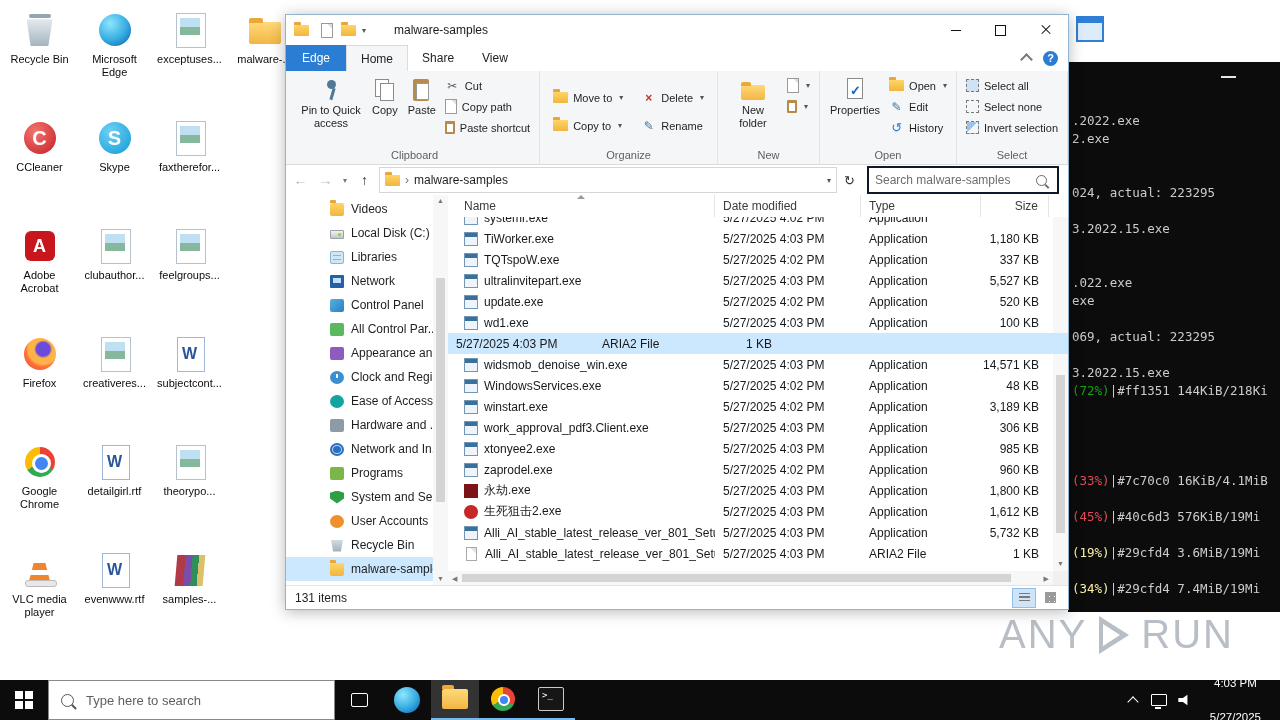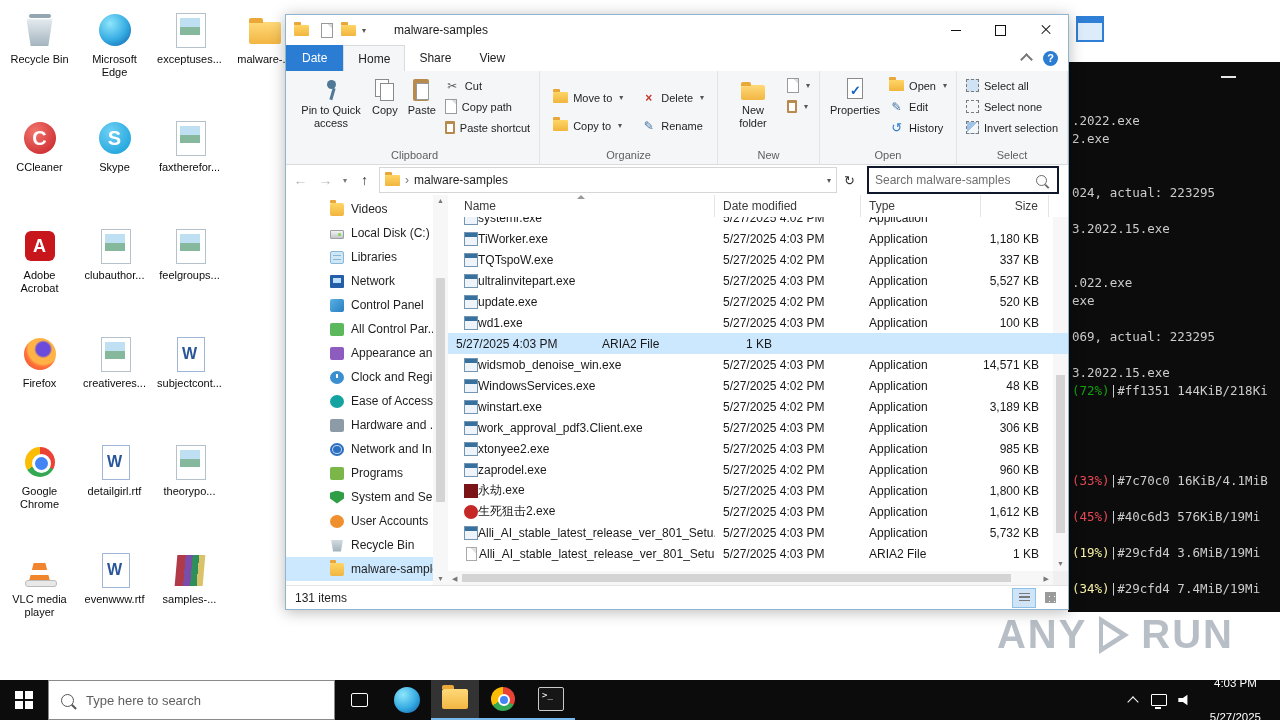--- a/index.html
+++ b/index.html
@@ -57,21 +57,21 @@
     border:2px solid #2f7fd6;}
   .console-appicon::before{content:"";position:absolute;left:0;right:0;top:0;height:5px;background:#2f7fd6;}
   #console-win{position:absolute;left:1068px;top:62px;width:212px;height:550px;background:#0c0c0c;overflow:hidden;}
   .console-min{position:absolute;top:14px;right:44px;width:15px;height:2px;background:#e6e6e6;}
   #console-lines{position:absolute;left:4px;top:50px;right:0;font-family:"DejaVu Sans Mono",monospace;
     font-size:12.5px;line-height:18px;color:#cccccc;white-space:pre;}
   .cline{height:18px;overflow:hidden;}
 
   
   #watermark{position:absolute;right:46px;top:612px;display:flex;align-items:center;gap:12px;
-    color:#b8bec6;font-size:40px;font-weight:bold;letter-spacing:2px;justify-content:space-between;}
+    color:#b8bec6;font-size:40px;font-weight:normal;letter-spacing:2px;justify-content:space-between;}
   .wm-play{position:relative;width:0;height:0;border-left:30px solid #b8bec6;
     border-top:19px solid transparent;border-bottom:19px solid transparent;}
   .wm-play::after{content:"";position:absolute;left:-26px;top:-11px;border-left:17px solid #fff;
     border-top:11px solid transparent;border-bottom:11px solid transparent;}
 
   
   #explorer{position:absolute;left:285px;top:14px;width:784px;height:596px;box-sizing:border-box;
     background:#fff;border:1px solid #8fb4cf;box-shadow:0 2px 14px rgba(0,0,0,.28);
     display:flex;flex-direction:column;font-size:12px;color:#1e1e1e;}
   .titlebar{height:30px;flex:none;display:flex;align-items:center;padding-left:8px;}
@@ -191,21 +191,21 @@
   .fh{height:100%;display:flex;align-items:center;border-right:1px solid #e4e4e4;box-sizing:border-box;position:relative;}
   .fh-name{width:267px;padding-left:16px;}
   .fh-date{width:146px;padding-left:8px;}
   .fh-type{width:120px;padding-left:8px;}
   .fh-size{width:68px;justify-content:flex-end;padding-right:10px;}
   .sortmark{position:absolute;left:50%;top:0;margin-left:-4px;width:0;height:0;
     border-left:4px solid transparent;border-right:4px solid transparent;border-bottom:4px solid #9a9a9a;}
   .frows{position:relative;z-index:1;margin-top:-10px;}
   .frow{height:21px;display:flex;align-items:center;font-size:12px;color:#191919;}
   .frow.selected{background:#cce8ff;}
-  .fc-name{width:267px;box-sizing:border-box;display:flex;align-items:center;padding-left:16px;
+  .fc-name{width:267px;box-sizing:border-box;display:flex;align-items:center;gap:6px;padding-left:16px;
     overflow:hidden;white-space:nowrap;flex:none;}
   .fc-date{width:146px;box-sizing:border-box;padding-left:8px;flex:none;white-space:nowrap;}
   .fc-type{width:120px;box-sizing:border-box;padding-left:8px;flex:none;white-space:nowrap;}
   .fc-size{width:68px;box-sizing:border-box;text-align:right;padding-right:10px;flex:none;white-space:nowrap;}
   .ficon{width:14px;height:14px;flex:none;position:relative;box-sizing:border-box;}
   .fi-app{background:#eef4fa;border:1px solid #7396b5;}
   .fi-app::before{content:"";position:absolute;left:0;right:0;top:0;height:4px;background:#39719e;}
   .fi-page{width:11px;height:14px;margin:0 2px;background:#fff;border:1px solid #a9a9a9;
     background-image:linear-gradient(225deg,#e2e2e2 4px,#fff 4px);}
   .fi-red{background:#c62828;border-radius:50%;}
@@ -378,21 +378,21 @@
             <span class="maxbox"></span>
           </span>
         <span class="wbtn">
             <span class="x1"></span>
             <span class="x2"></span>
           </span>
       </span>
     </div>
 
     <div class="menubar">
-      <span class="tab file">Date</span>
+      <span class="tab file">Edge</span>
       <span class="tab active">Home</span>
       <span class="tab">Share</span>
       <span class="tab">View</span>
       <span class="mb-right">
         <span class="rib-collapse"></span>
         <span class="help"></span>
       </span>
     </div>
 
     <div class="ribbon">

